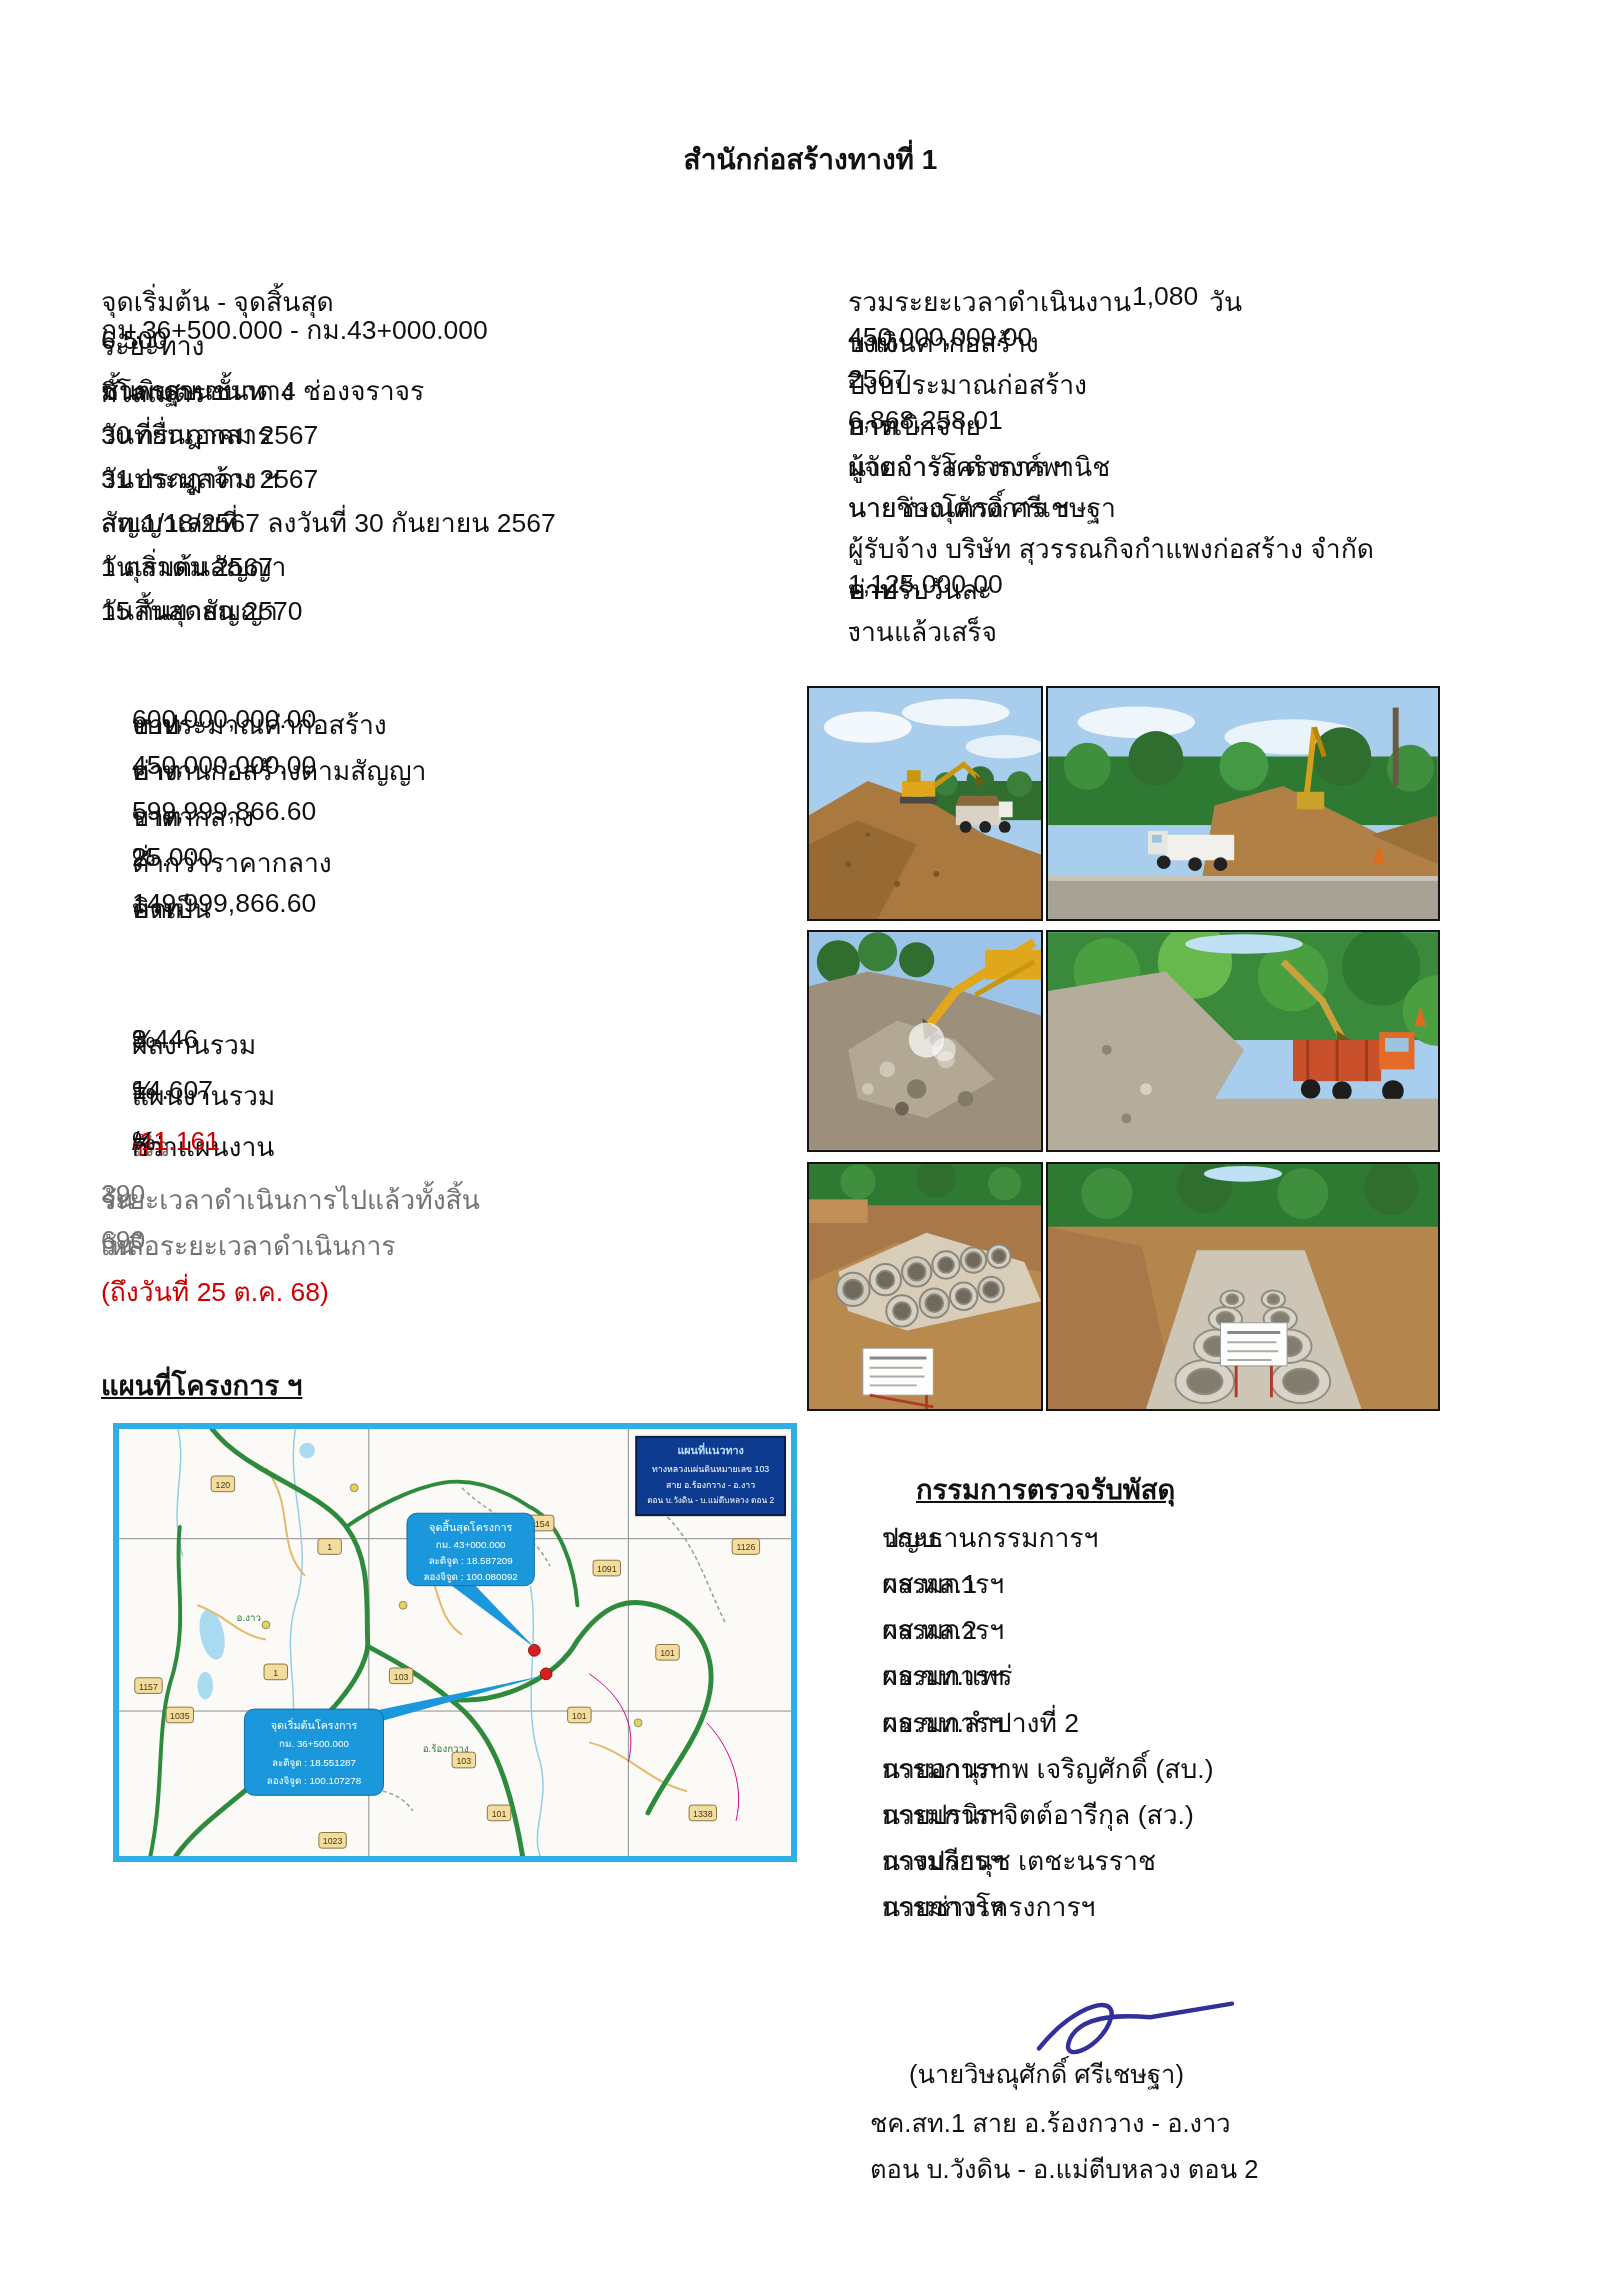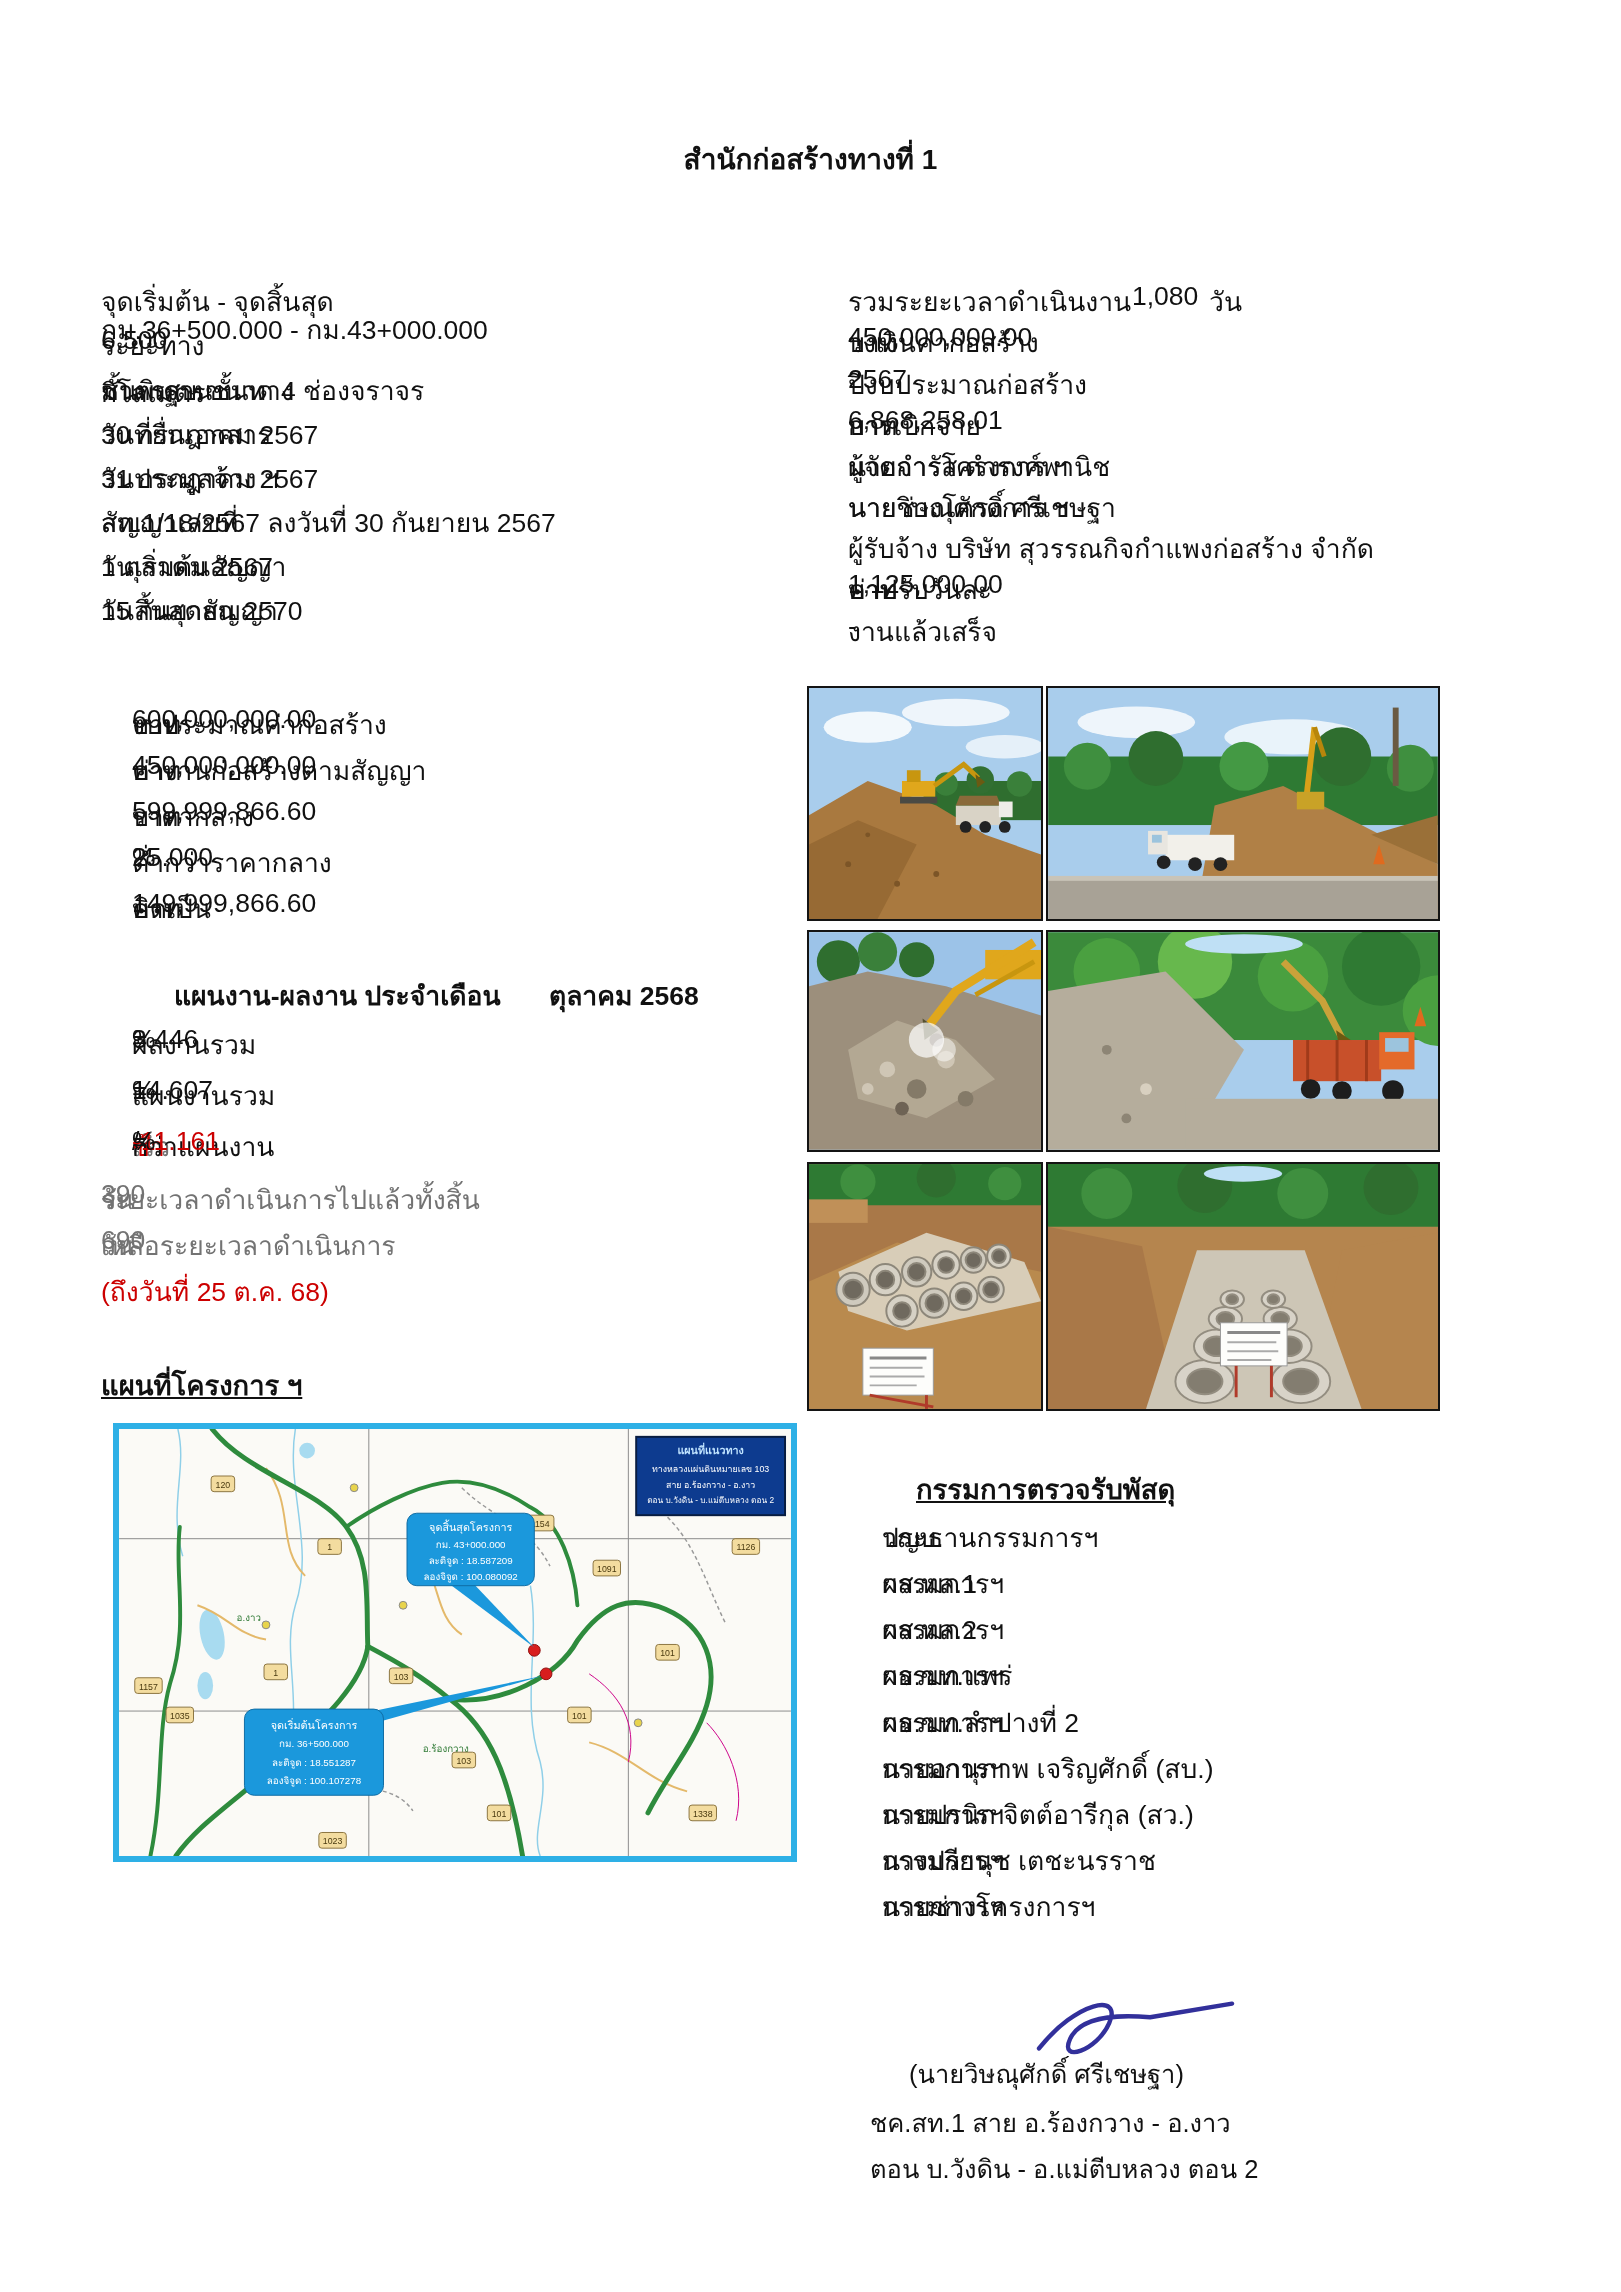--- a/index.html
+++ b/index.html
@@ -128,24 +128,20 @@
     <span class="bu-lab">ต่ำกว่าราคากลาง</span>
     <span class="bu-val">25.000</span>
     <span class="bu-unit">%</span>
   </div>
   <div class="r" style="left:132px;top:888px;">
     <span class="bu-labind">คิดเป็น</span>
     <span class="bu-val">149,999,866.60</span>
     <span class="bu-unit">บาท</span>
   </div>
 
-  <div class="r bold" style="left:174px;top:975px;">
-    <span style="position:static;">แผนงาน-ผลงาน ประจำเดือน</span>
-    <span style="position:static;margin-left:41px;">ตุลาคม 2568</span>
-  </div>
   <div class="r" style="left:132px;top:1024px;">
     <span class="pr-lab">ผลงานรวม</span>
     <span class="pr-eq">=</span>
     <span class="pr-val">3.446</span>
     <span class="pr-unit">%</span>
   </div>
   <div class="r" style="left:132px;top:1075px;">
     <span class="pr-lab">แผนงานรวม</span>
     <span class="pr-eq">=</span>
     <span class="pr-val">14.607</span>

